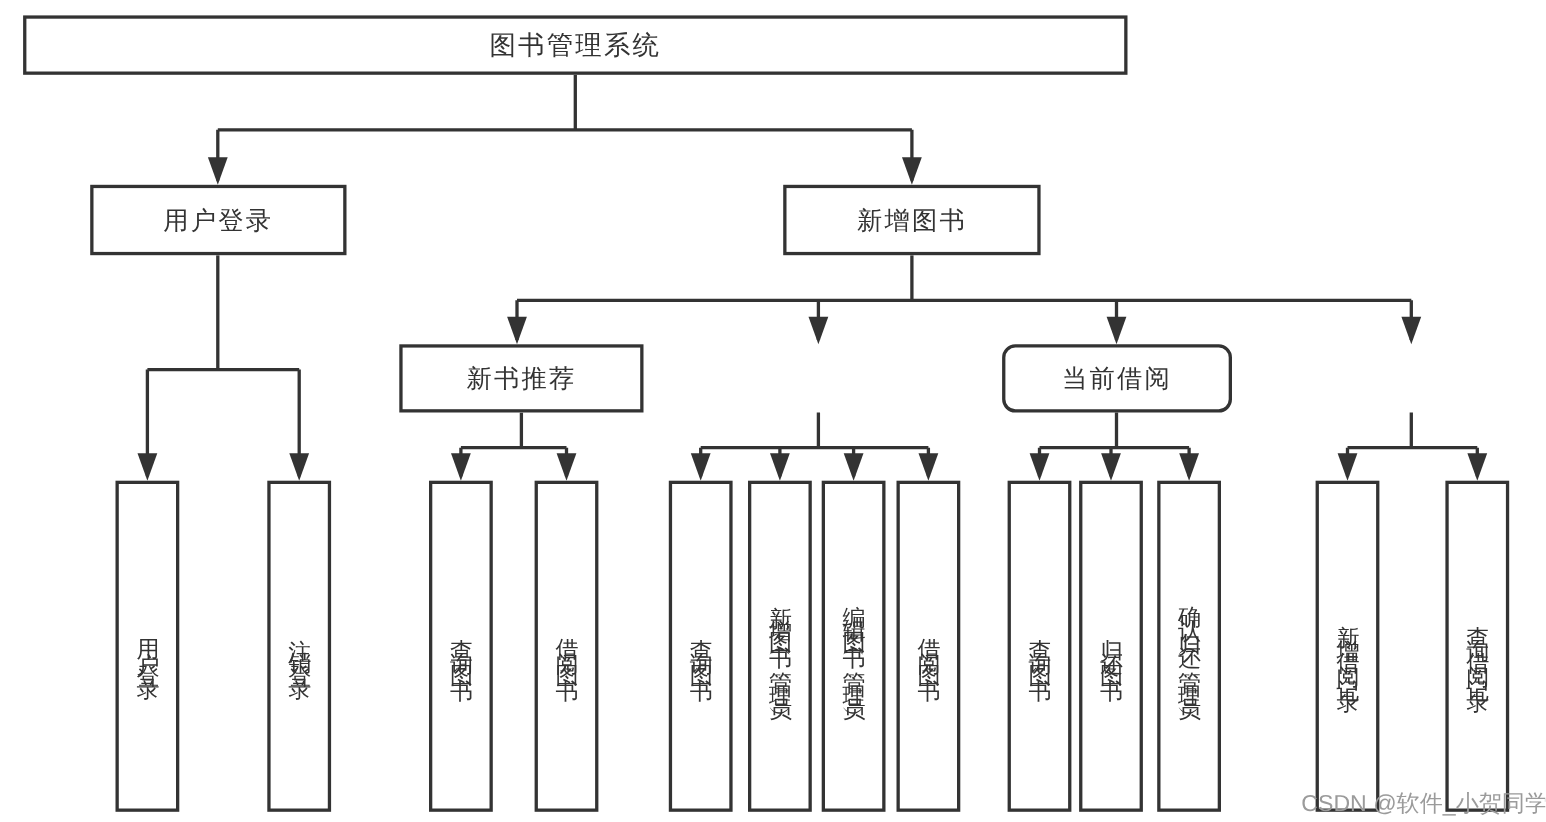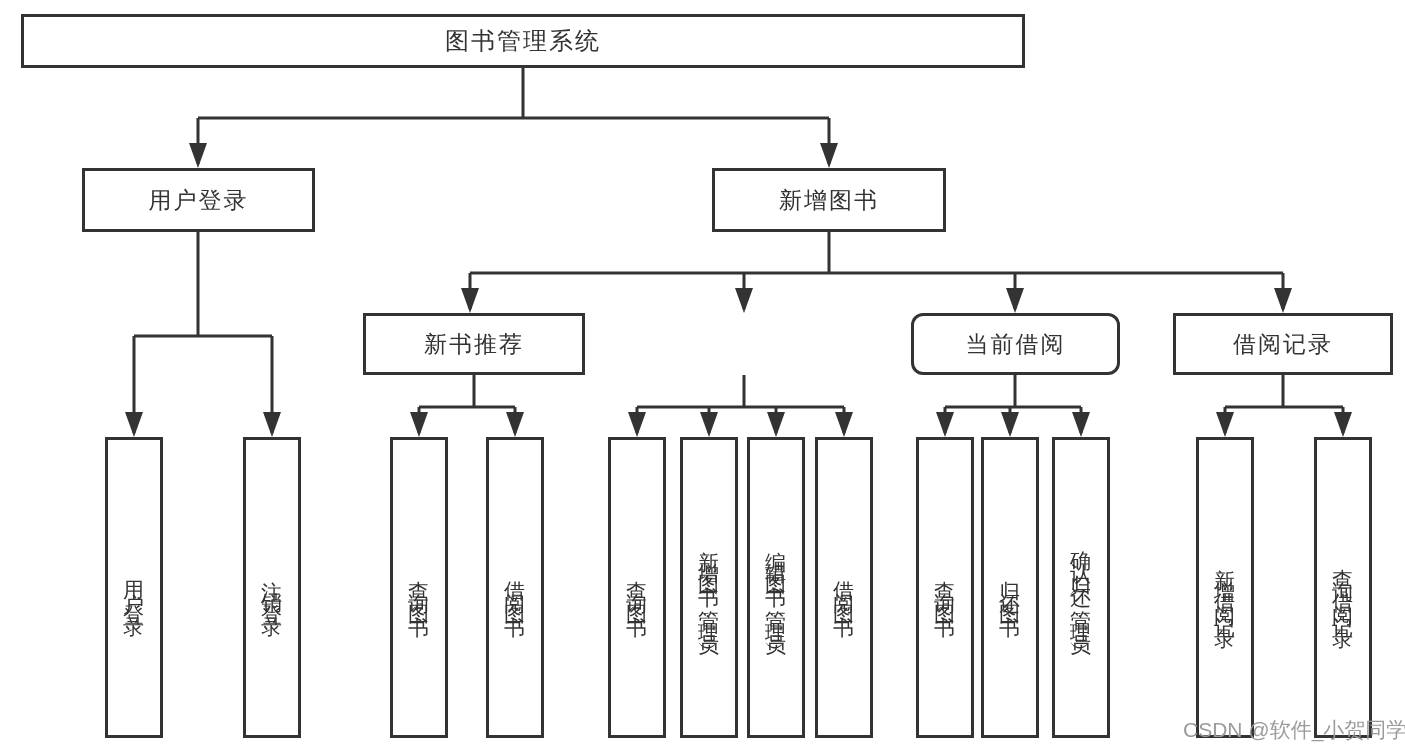--- a/index.html
+++ b/index.html
@@ -133,23 +133,20 @@
   <div class="node hnode" style="left:712px; top:168px; width:234px; height:64px;">
     <span>新增图书</span>
   </div>
 
   <div class="node hnode" style="left:363px; top:313px; width:222px; height:62px;">
     <span>新书推荐</span>
   </div>
   <div class="node hnode" style="left:911px; top:313px; width:209px; height:62px;border-radius:12px;">
     <span>当前借阅</span>
   </div>
-  <div class="node hnode" style="left:1173px; top:313px; width:220px; height:62px;">
-    <span>借阅记录</span>
-  </div>
 
   <div class="node vnode" style="left:105px; top:437px; width:58px; height:301px;">
     <span>用户登录</span>
   </div>
   <div class="node vnode" style="left:243px; top:437px; width:58px; height:301px;">
     <span>注销登录</span>
   </div>
   <div class="node vnode" style="left:390px; top:437px; width:58px; height:301px;">
     <span>查询图书</span>
   </div>

